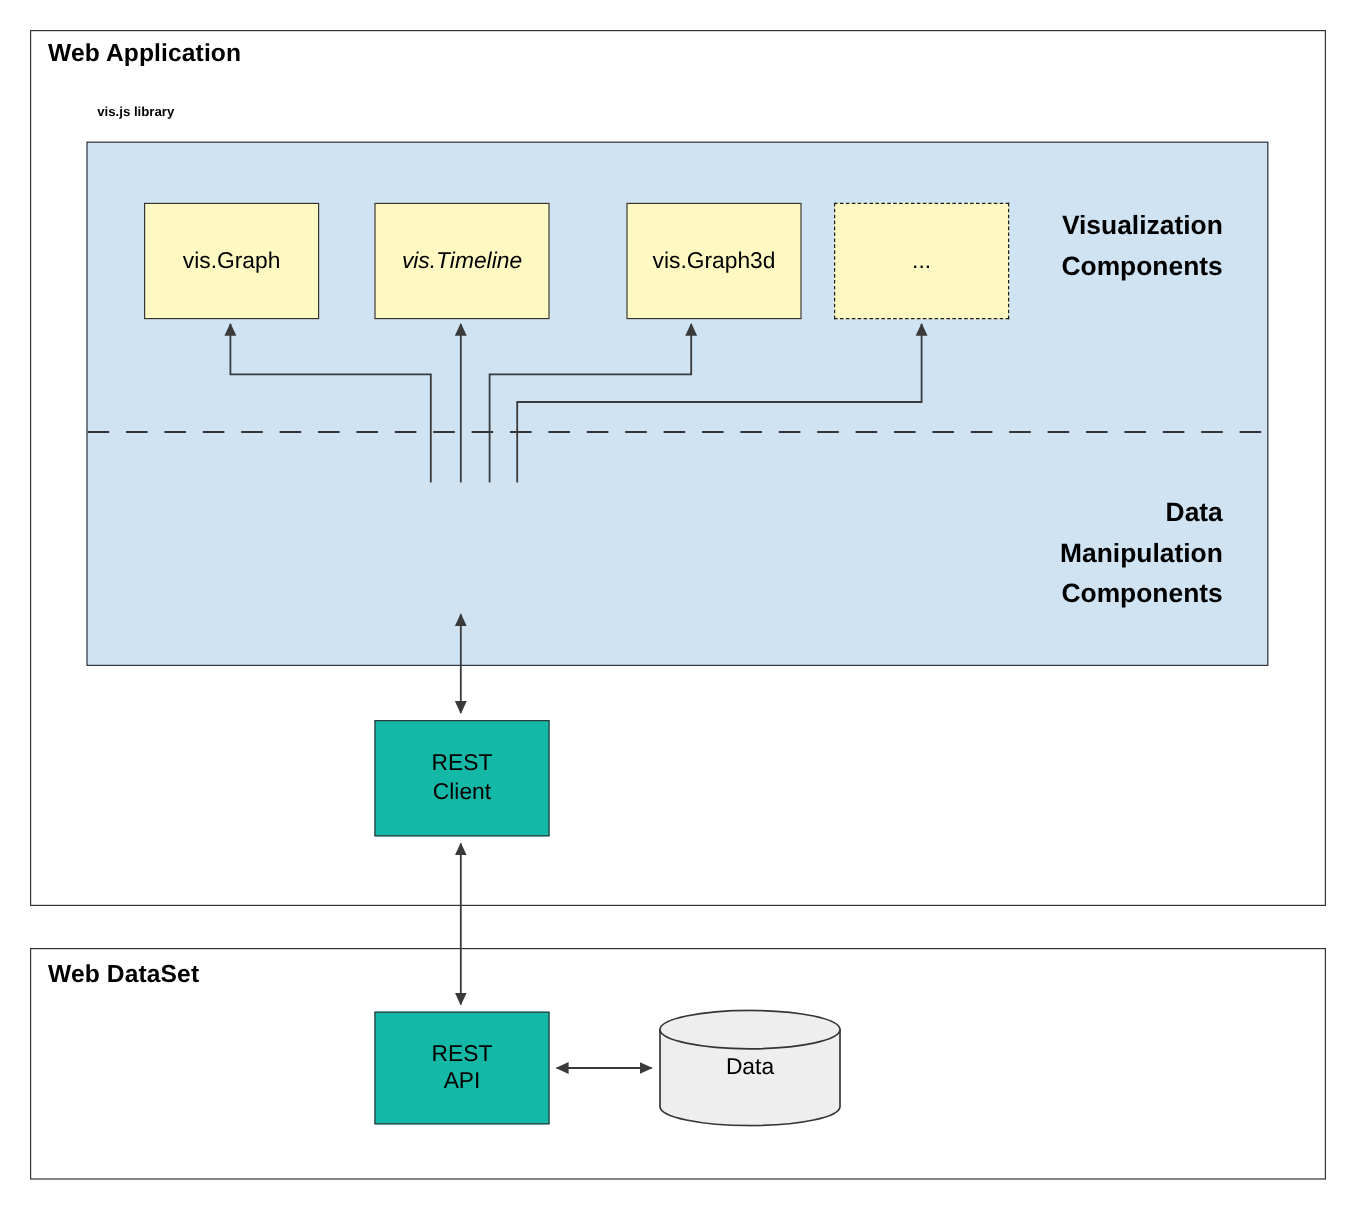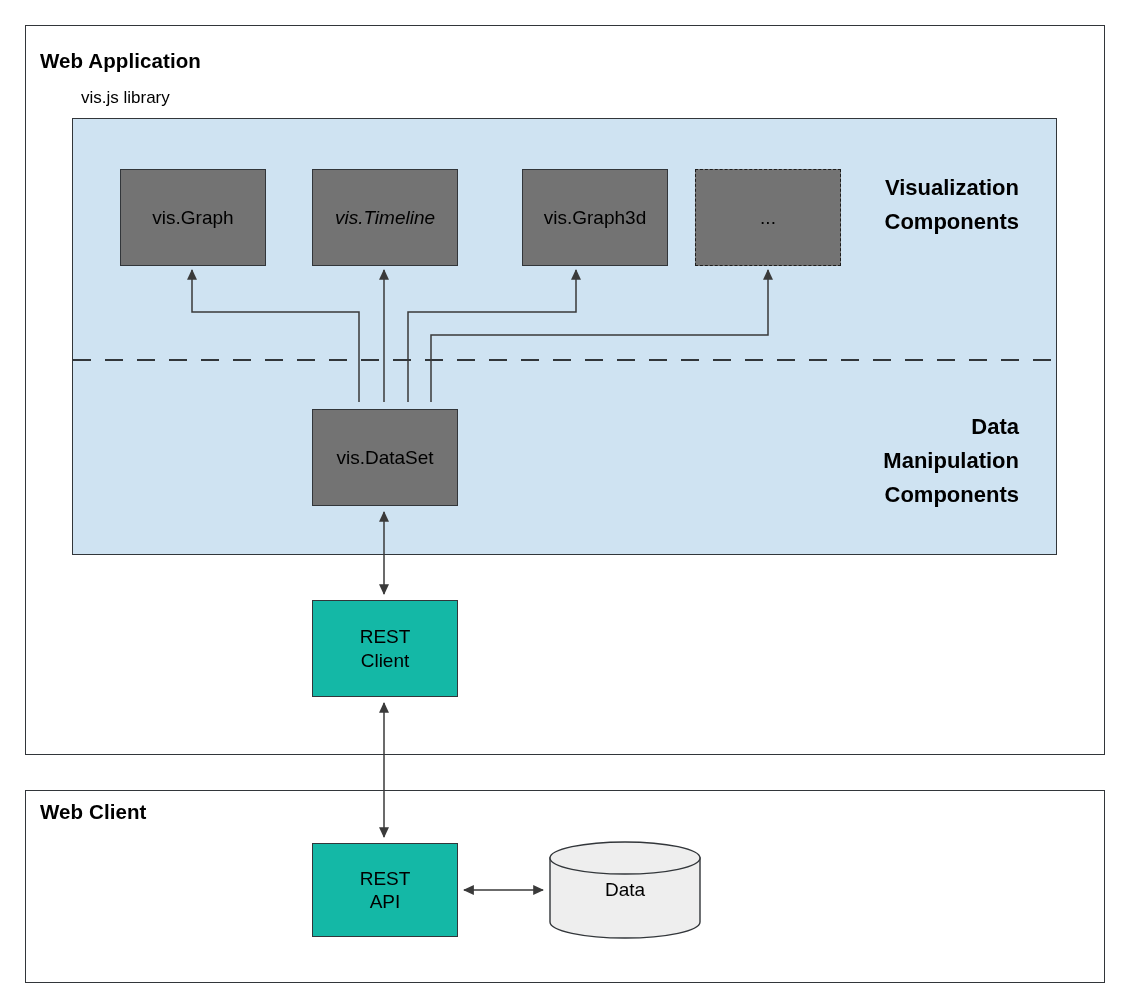--- a/index.html
+++ b/index.html
@@ -28,34 +28,34 @@
   .frame-title {
     position: absolute;
     font-size: 20.5px;
     font-weight: bold;
     color: #000000;
     letter-spacing: 0.1px;
     white-space: nowrap;
   }
   .panel-title {
     position: absolute;
-    font-size: 17px;
-    font-weight: normal;
+    font-size: 11px;
+    font-weight: bold;
     color: #000000;
     white-space: nowrap;
   }
   .blue-panel {
     position: absolute;
     background: #cfe3f2;
     border: 1.3px solid #32363a;
     box-sizing: border-box;
   }
   .node {
     position: absolute;
-    background: #737373;
+    background: #fef9c3;
     border: 1.4px solid #32363a;
     box-sizing: border-box;
     display: flex;
     align-items: center;
     justify-content: center;
     text-align: center;
     font-size: 19px;
     color: #000000;
     line-height: 1.22;
   }
@@ -99,21 +99,21 @@
     overflow: hidden;
     clip: rect(0 0 0 0);
   }
 </style>
 </head>
 <body>
 
 <div id="canvas">
 
   <div class="frame" style="left:25px; top:25px; width:1080px; height:730px;"></div>
-  <div class="frame-title" style="left:40px; top:49px;">Web Application</div>
+  <div class="frame-title" style="left:40px; top:33px;">Web Application</div>
 
   <div class="panel-title" style="left:81px; top:88px;">vis.js library</div>
   <div class="blue-panel" style="left:72px; top:118px; width:985px; height:437px;"></div>
 
   <svg class="edges" viewBox="0 0 1128 1008">
     <line x1="73" y1="360" x2="1056" y2="360" stroke="#32363a" stroke-width="1.8" stroke-dasharray="18 14"></line>
   </svg>
 
   <div class="group-label" style="left:790px; top:171px; width:229px;">Visualization
 Components</div>
@@ -122,27 +122,26 @@
 Components</div>
 
   <div class="node" style="left:120px; top:169px; width:146px; height:97px;">vis.Graph</div>
 
   <div class="node" style="left:312px; top:169px; width:146px; height:97px;font-style:italic;">vis.Timeline</div>
 
   <div class="node" style="left:522px; top:169px; width:146px; height:97px;">vis.Graph3d</div>
 
   <div class="node dashed" style="left:695px; top:169px; width:146px; height:97px;">...</div>
 
-  <div class="node" style="left:312px; top:409px; width:146px; height:97px;">vis.DataSet</div>
 
   <div class="node gray" style="left:312px; top:600px; width:146px; height:97px; white-space:pre-line;">REST
 Client</div>
 
   <div class="frame" style="left:25px; top:790px; width:1080px; height:193px;"></div>
-  <div class="frame-title" style="left:40px; top:800px;">Web Client</div>
+  <div class="frame-title" style="left:40px; top:800px;">Web DataSet</div>
 
   <div class="node gray" style="left:312px; top:843px; width:146px; height:94px; white-space:pre-line;">REST
 API</div>
 
   <div class="cyl" style="left:549px; top:841px; width:152px; height:98px;">
     <svg width="152" height="98" viewBox="0 0 152 98">
       <path d="M1,17 L1,81 A75,16 0 0 0 151,81 L151,17 Z" fill="#eeeeee" stroke="#32363a" stroke-width="1.4"></path>
       <ellipse cx="76" cy="17" rx="75" ry="16" fill="#eeeeee" stroke="#32363a" stroke-width="1.4"></ellipse>
     </svg>
     <div class="cyl-text" style="top:38px;">Data</div>

